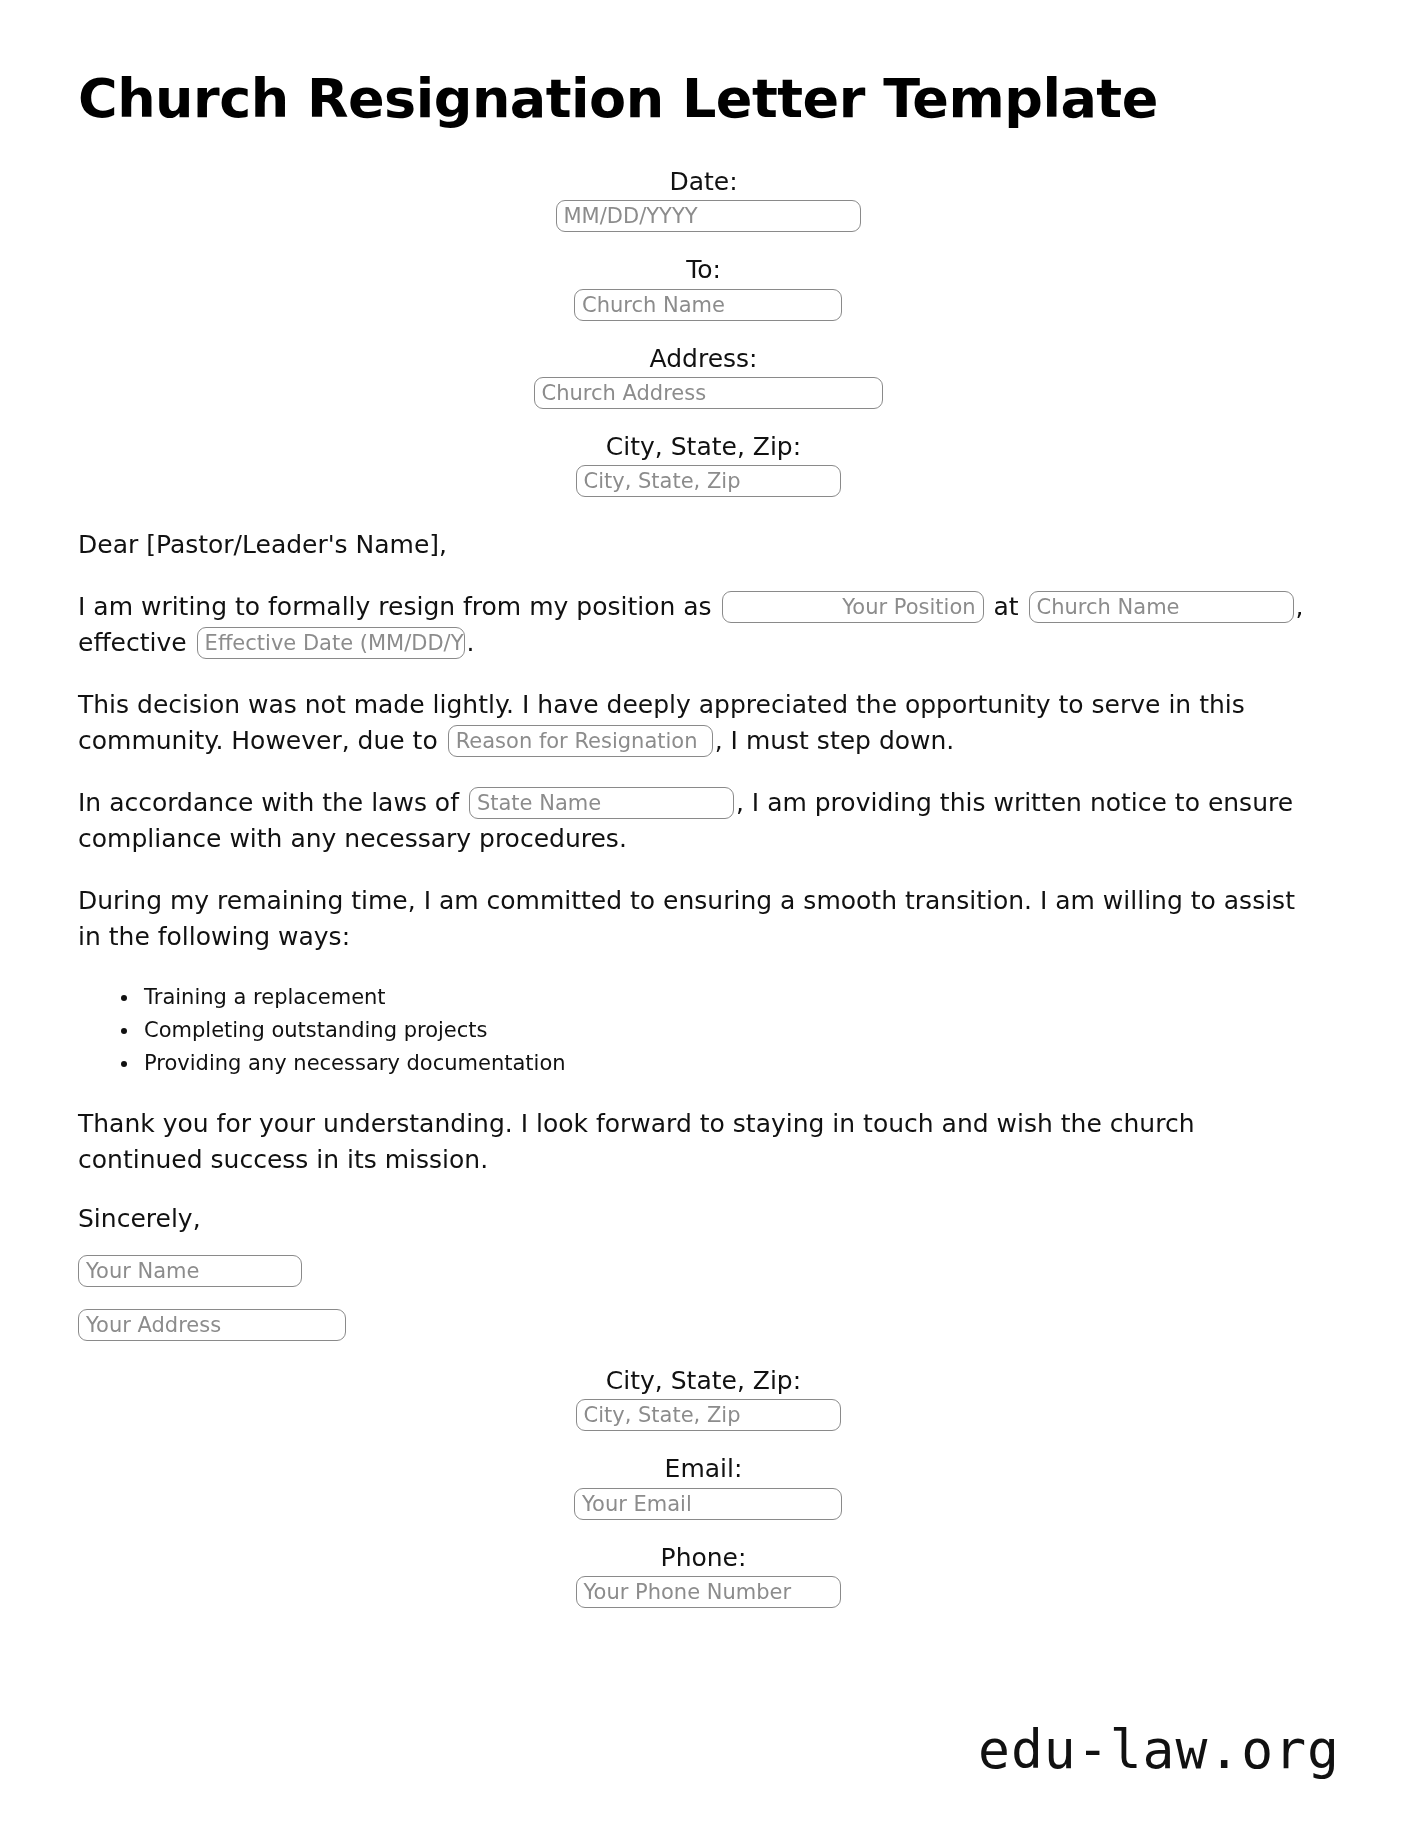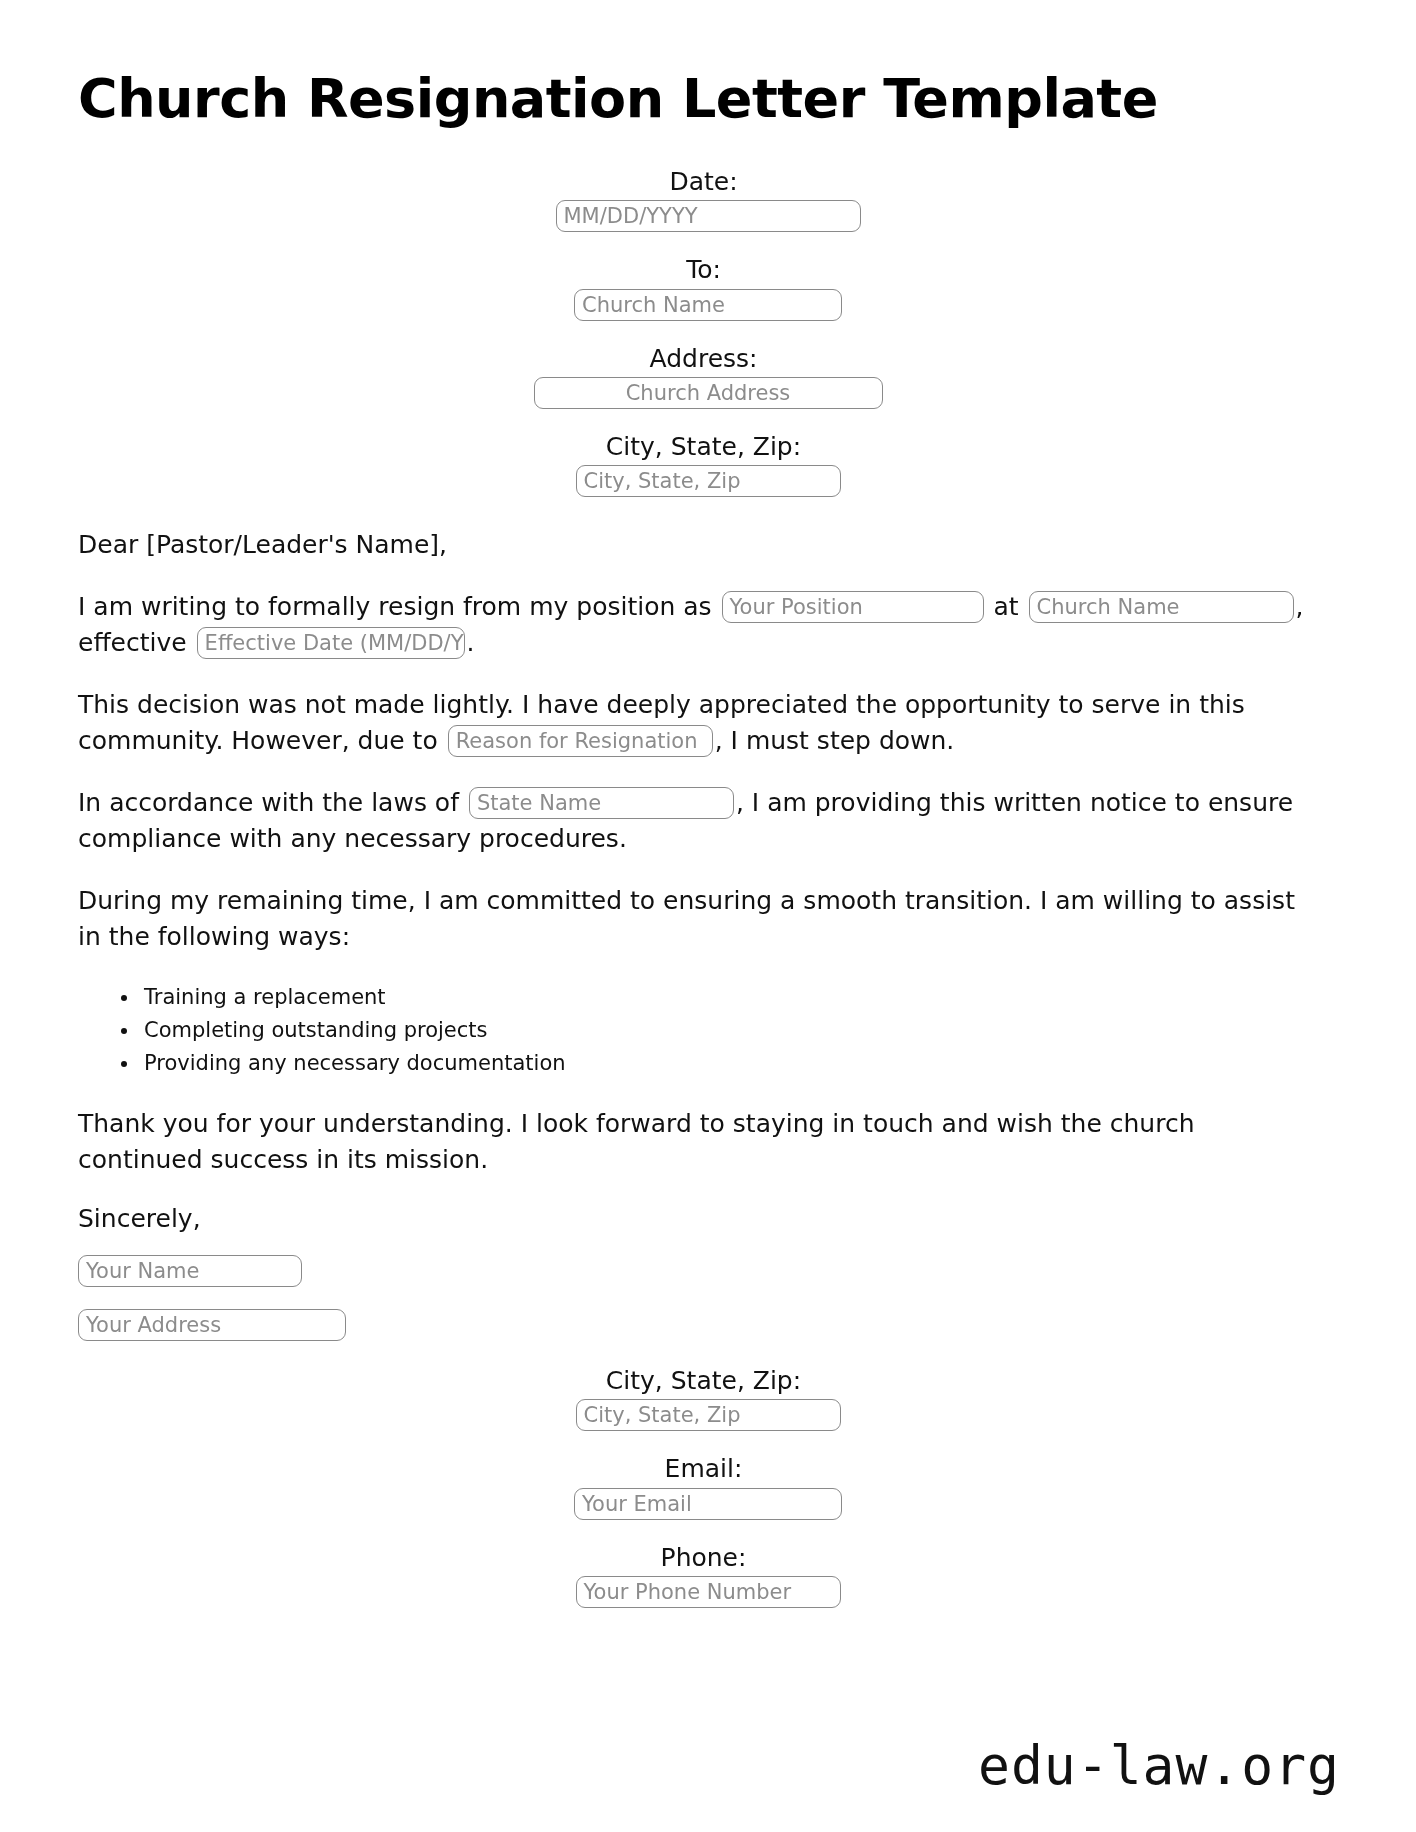--- a/index.html
+++ b/index.html
@@ -63,23 +63,23 @@
     padding: 0 7px;
     overflow: hidden;
     white-space: nowrap;
     text-overflow: clip;
     vertical-align: middle;
   }
 
   
   .w-date      { width: 305px; }
   .w-to        { width: 268px; }
-  .w-address   { width: 349px; text-align: center; }
+  .w-address   { width: 349px; }
   .w-citystate { width: 265px; }
-  .w-position  { width: 262px; }
+  .w-position  { width: 262px; text-align: right; }
   .w-church2   { width: 265px; }
   .w-effdate   { width: 268px; }
   .w-reason    { width: 265px; }
   .w-state     { width: 265px; }
   .w-yourname  { width: 224px; }
   .w-youraddr  { width: 268px; }
   .w-citystate2{ width: 265px; }
   .w-email     { width: 268px; }
   .w-phone     { width: 265px; }
 
@@ -113,21 +113,21 @@
     margin: 4px 0 22px 0;
   }
 
   .stacked-field {
     margin-bottom: 22px;
   }
 
   .watermark {
     position: absolute;
     right: 76px;
-    bottom: 36px;
+    bottom: 52px;
     font-family: "DejaVu Sans Mono", monospace;
     font-size: 53px;
     letter-spacing: 1px;
     color: #111111;
     white-space: nowrap;
     text-align: center;
   }
 </style>
 </head>
 <body>

